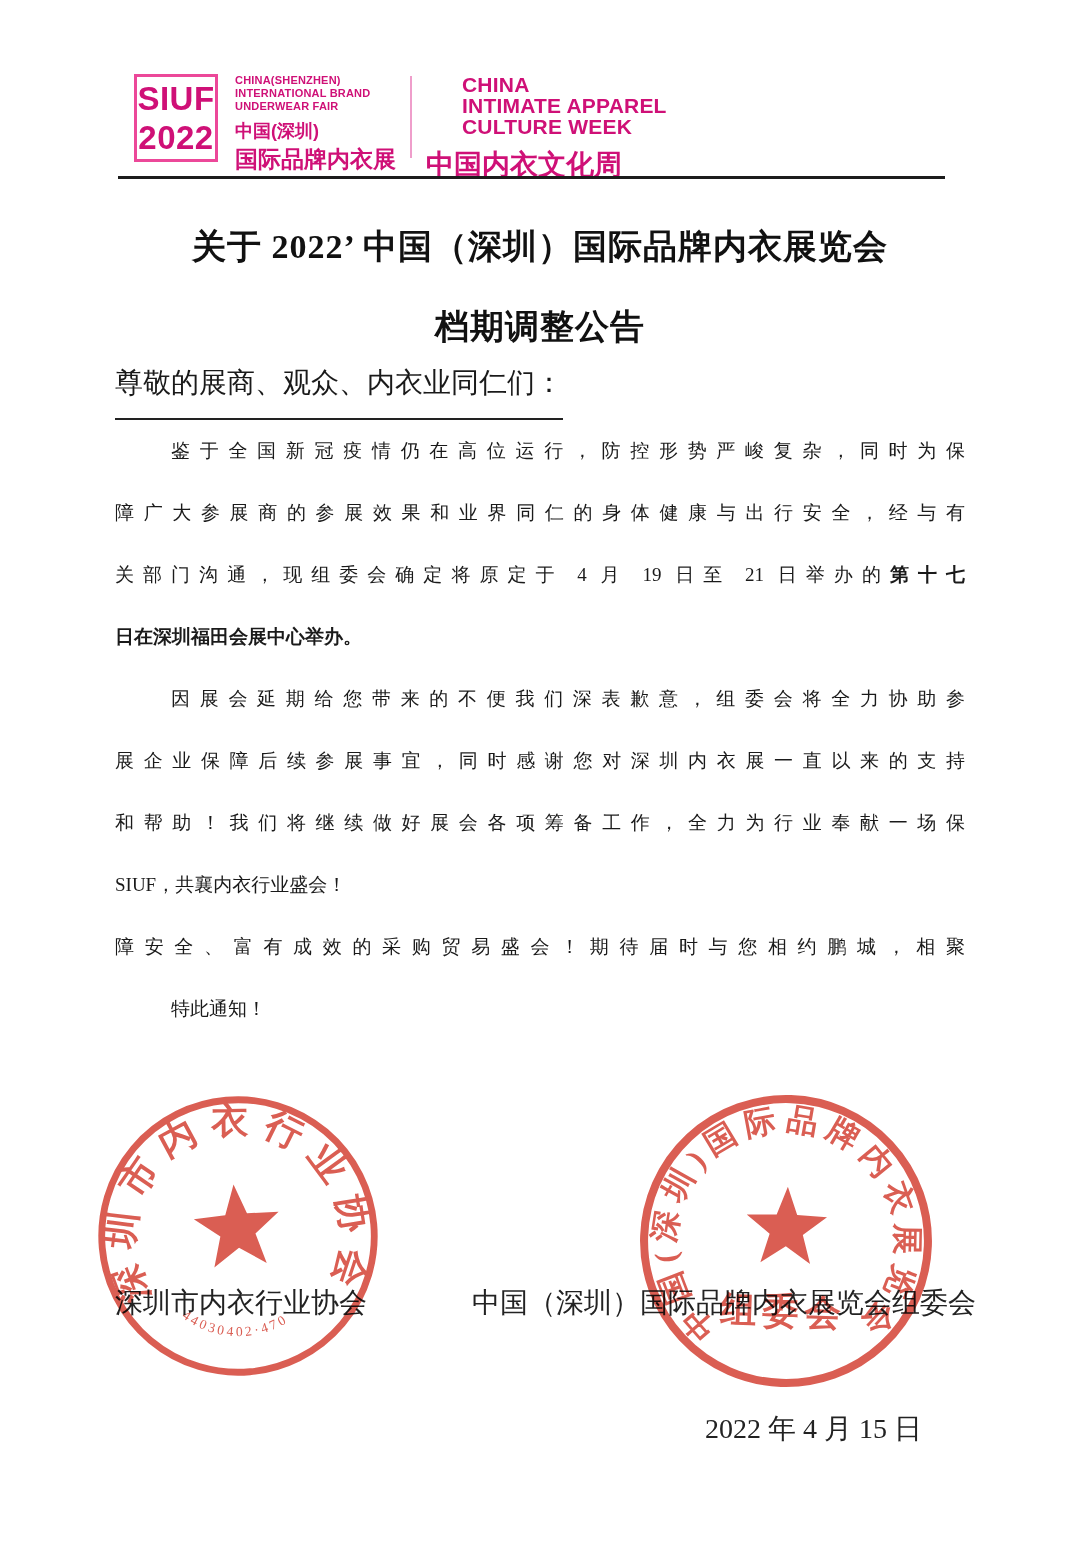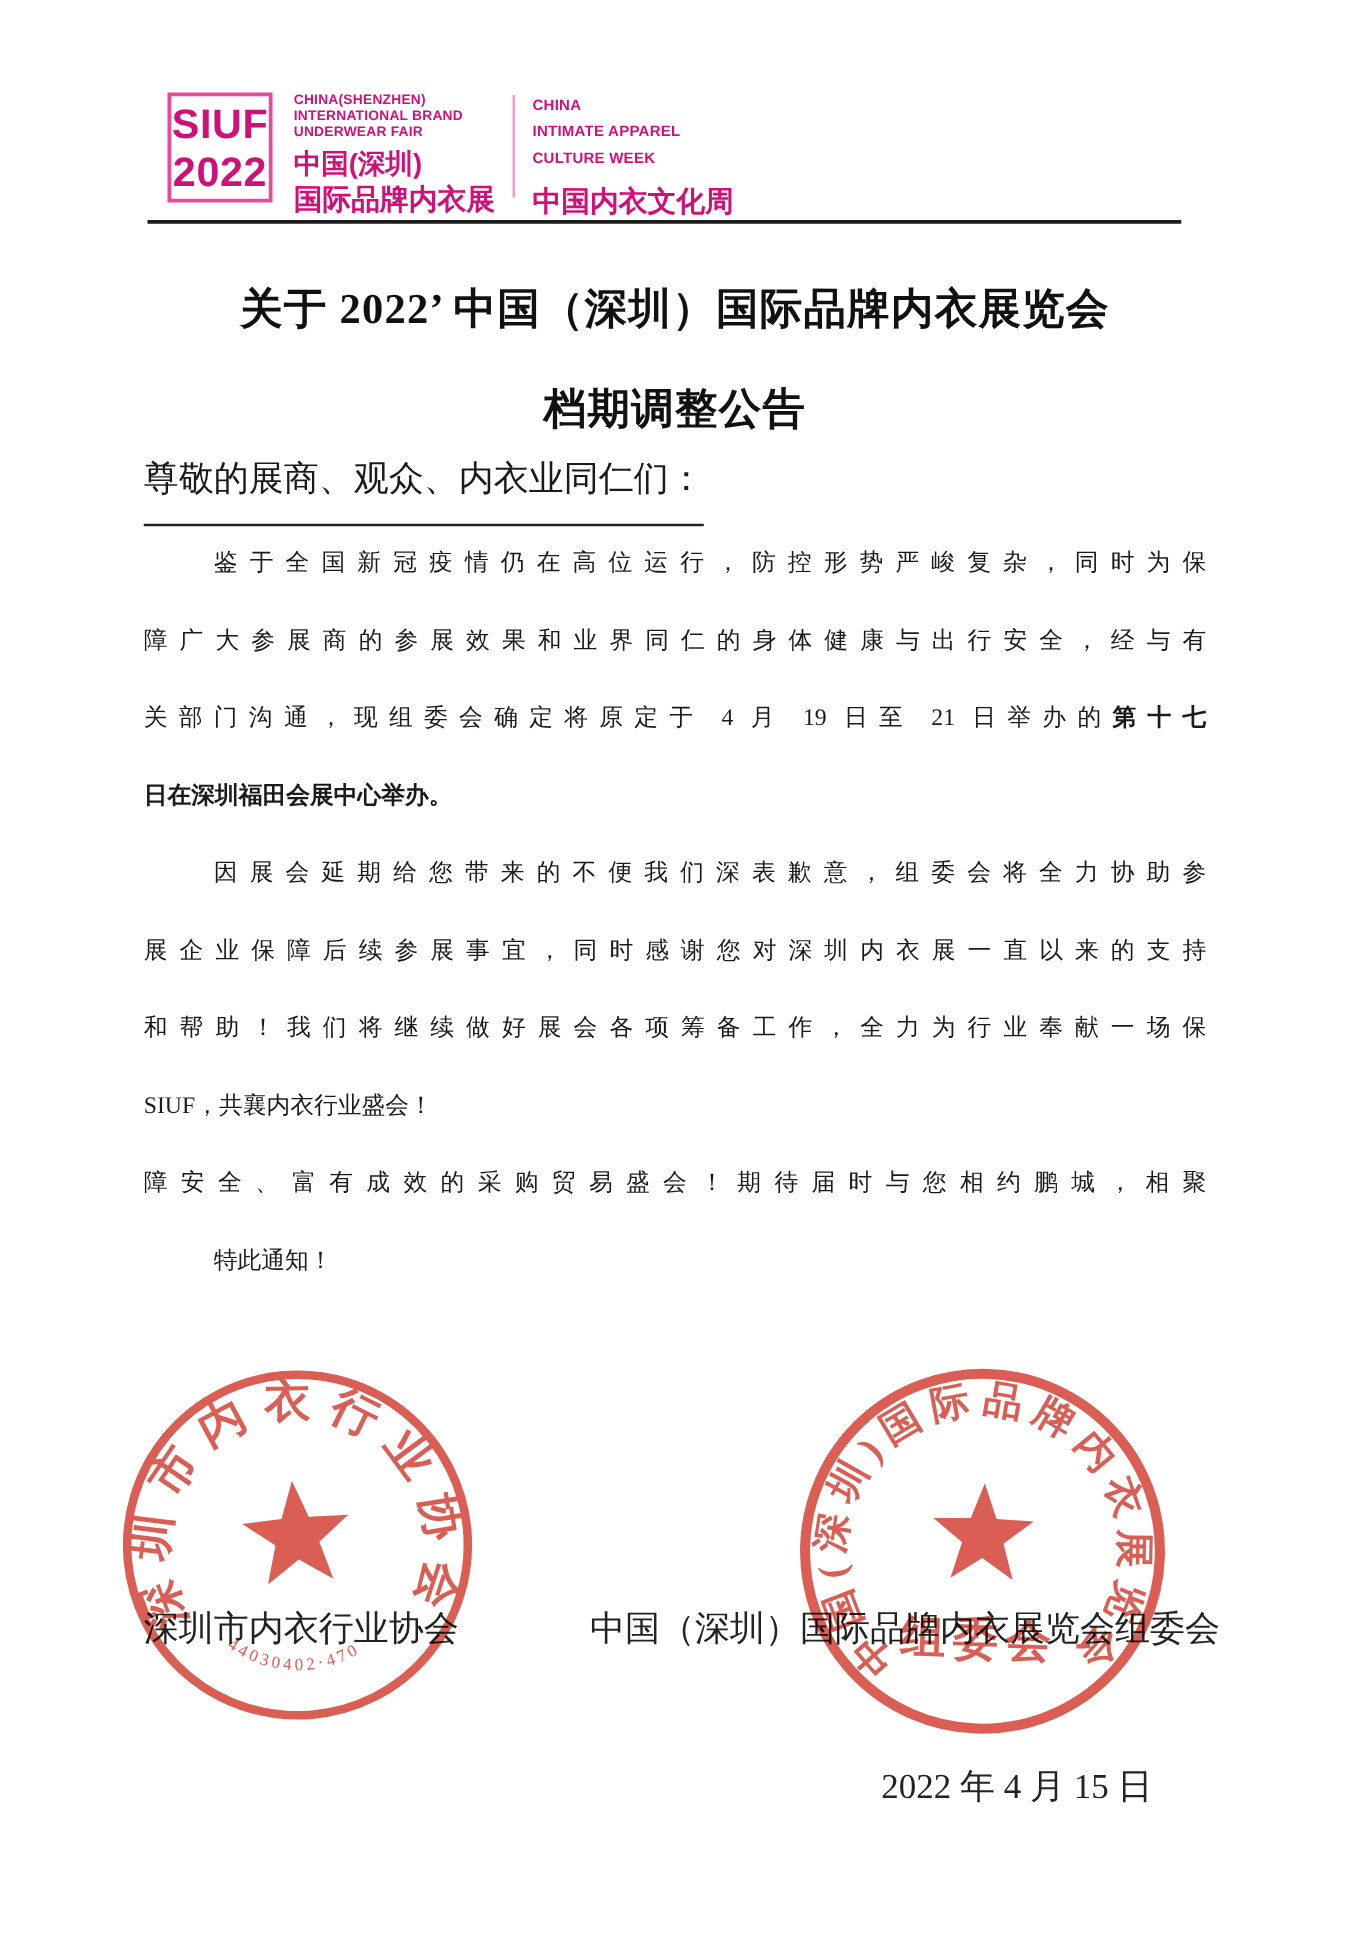--- a/index.html
+++ b/index.html
@@ -8,25 +8,25 @@
     font-family:"Liberation Serif","DejaVu Serif",serif; color:#1a1a1a; overflow:hidden;
   }
 
   
   .logo { position:absolute; left:134px; top:74px; display:flex; align-items:flex-start;
           color:#cf1077; font-family:"Liberation Sans","DejaVu Sans",sans-serif; }
   .logo-badge { border:3px solid #ec4899; width:78px; height:80px; padding-top:2px;
                 text-align:center; font-weight:bold; font-size:33px; line-height:39px; letter-spacing:.5px; }
   .logo-mid { margin-left:17px; }
   .logo-small-en { font-size:11px; font-weight:bold; line-height:13px; letter-spacing:.2px; }
-  .logo-cn1 { font-size:22px; font-weight:bold; line-height:26px; margin-top:5px; }
+  .logo-cn1 { font-size:18px; font-weight:bold; line-height:26px; margin-top:5px; }
   .logo-cn2 { font-size:23px; font-weight:bold; line-height:26px; margin-top:2px; }
   .logo-divider { width:2px; height:82px; background:#ef9ecb; margin:2px 14px 0 14px; }
-  .logo-right-en { font-size:12px; font-weight:bold; line-height:21px; letter-spacing:.2px; }
-  .logo-right-cn { font-size:23px; font-weight:bold; margin-top:9px;text-align:center; }
+  .logo-right-en { font-size:21px; font-weight:bold; line-height:21px; letter-spacing:.2px;margin-left:36px; }
+  .logo-right-cn { font-size:28px; font-weight:bold; margin-top:9px; }
 
   .rule { position:absolute; left:118px; top:176px; width:827px; height:3px; background:#1c1c1c; }
 
   
   .title-line { position:absolute; left:0; width:1080px; text-align:center;
                 font-size:34px; font-weight:bold; letter-spacing:1px; color:#111; }
   .title-1 { top:224px; }
   .title-2 { top:304px; }
 
   

